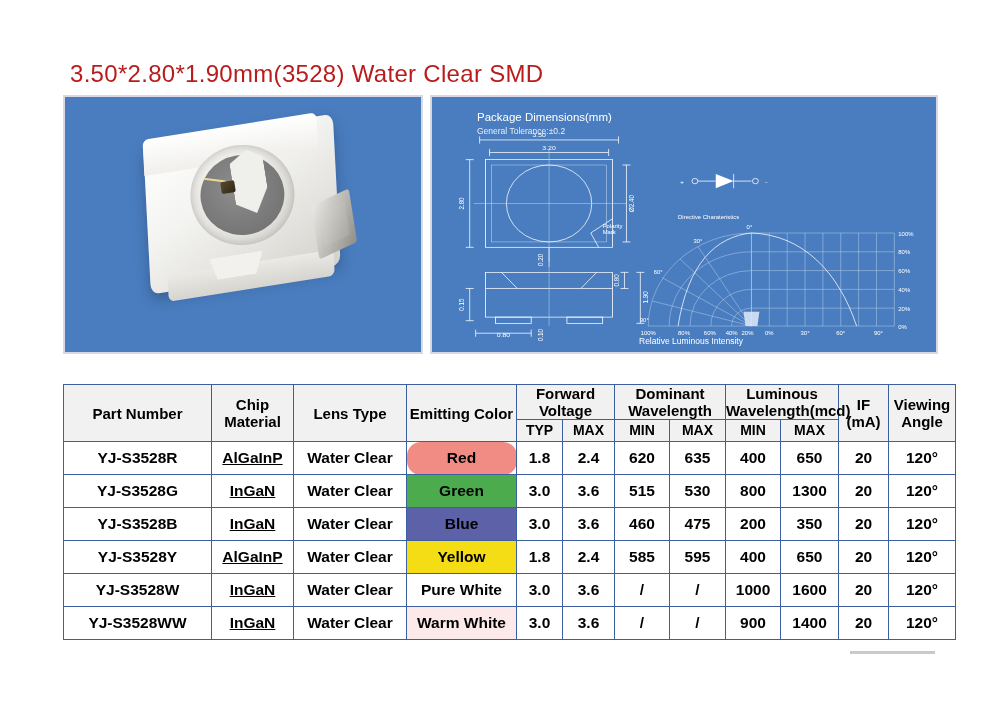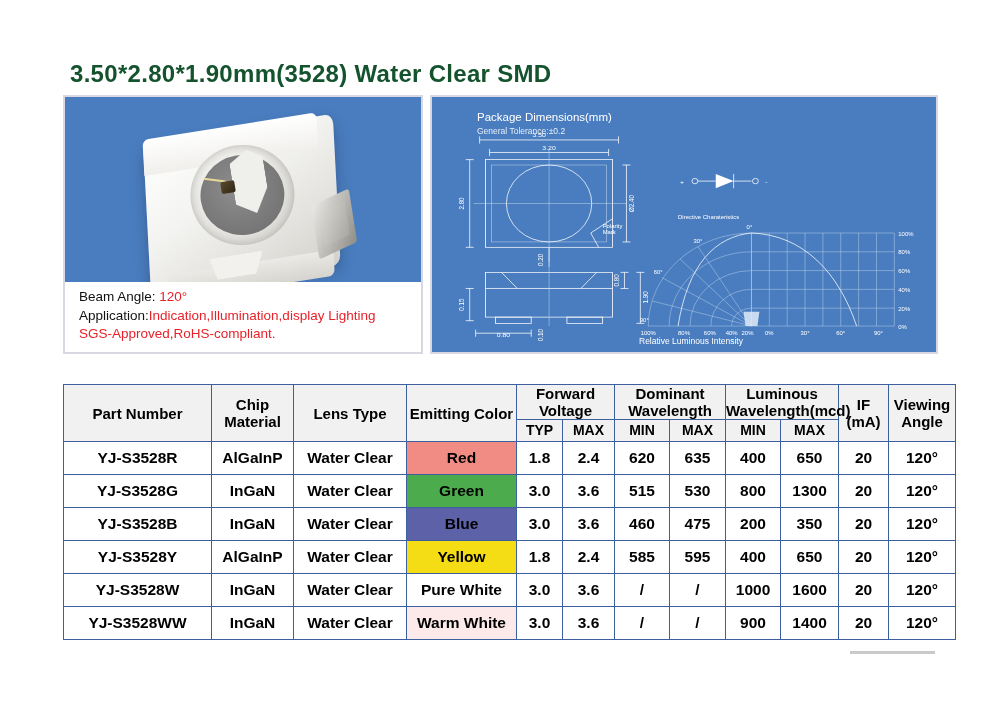--- a/index.html
+++ b/index.html
@@ -8,22 +8,22 @@
     background:#ffffff;
     font-family:"Liberation Sans", sans-serif;
     overflow:hidden;
     position:relative;
   }
   .page{position:absolute;inset:0;}
 
   
   .title{
     position:absolute;left:70px;top:60px;
-    font-size:24px;font-weight:bold;
-    color:#14532d;
+    font-size:24px;font-weight:normal;
+    color:#b91c1c;
     letter-spacing:0.3px;
     white-space:nowrap;
   }
 
   
   .panels{position:absolute;left:63px;top:95px;width:875px;height:285px;}
 
   .panel{
     position:absolute;top:0;height:259px;
     border:2px solid #d8d8e2;
@@ -146,23 +146,23 @@
     font-weight:bold;
     color:#000;
     font-size:15px;
     padding:0;
     height:33px;
     box-sizing:border-box;
   }
   table.spec th{background:#f1f1f1;font-size:15px;line-height:17px;}
   table.spec th.sub{font-size:14px;height:22px;}
   table.spec td{background:#ffffff;font-size:15.5px;}
-  td.chip{color:#2e8b2e;}
+  td.chip{color:#2e8b2e;text-decoration:underline;}
   td.part{font-size:15.5px;}
-  .c-red{background:#f08c84 !important;}
+  .c-red{background:#f08c84 !important;border-radius:14px;}
   .c-green{background:#4cab4c !important;margin-left:28px;}
   .c-blue{background:#5d61a8 !important;margin-top:44px;}
   .c-yellow{background:#f5dd16 !important;}
   .c-white{background:#ffffff !important;margin-left:44px;}
   .c-warm{background:#fce9e9 !important;}
   .artifact{
     position:absolute;left:850px;top:651px;width:85px;height:3px;
     background:#c9c9c9;
   }
 </style>
@@ -184,30 +184,20 @@
           <div class="led-tab"></div>
           <div class="led-lead"></div>
           <div class="led-lead2"></div>
           <div class="led-cup">
             <div class="led-reflector"></div>
             <div class="led-notch"></div>
             <div class="led-wire"></div>
             <div class="led-die"></div>
           </div>
         </div>
-      </div>
-      <div class="caption">
-        <div>
-          <span>Beam Angle:</span>
-          <span class="val">120°</span>
-        </div>
-        <div>
-          <span>Application:</span><span class="val">Indication,Illumination,display Lighting</span>
-        </div>
-        <div class="red-line">SGS-Approved,RoHS-compliant.</div>
       </div>
     </div>
 
     <div class="panel panel-right">
       <div class="dg-title">Package Dimensions(mm)</div>
       <div class="dg-sub">General Tolerance:±0.2</div>
 
       <svg class="dg" viewBox="0 0 508 285" preserveAspectRatio="none">
 
         <g class="dgl">

